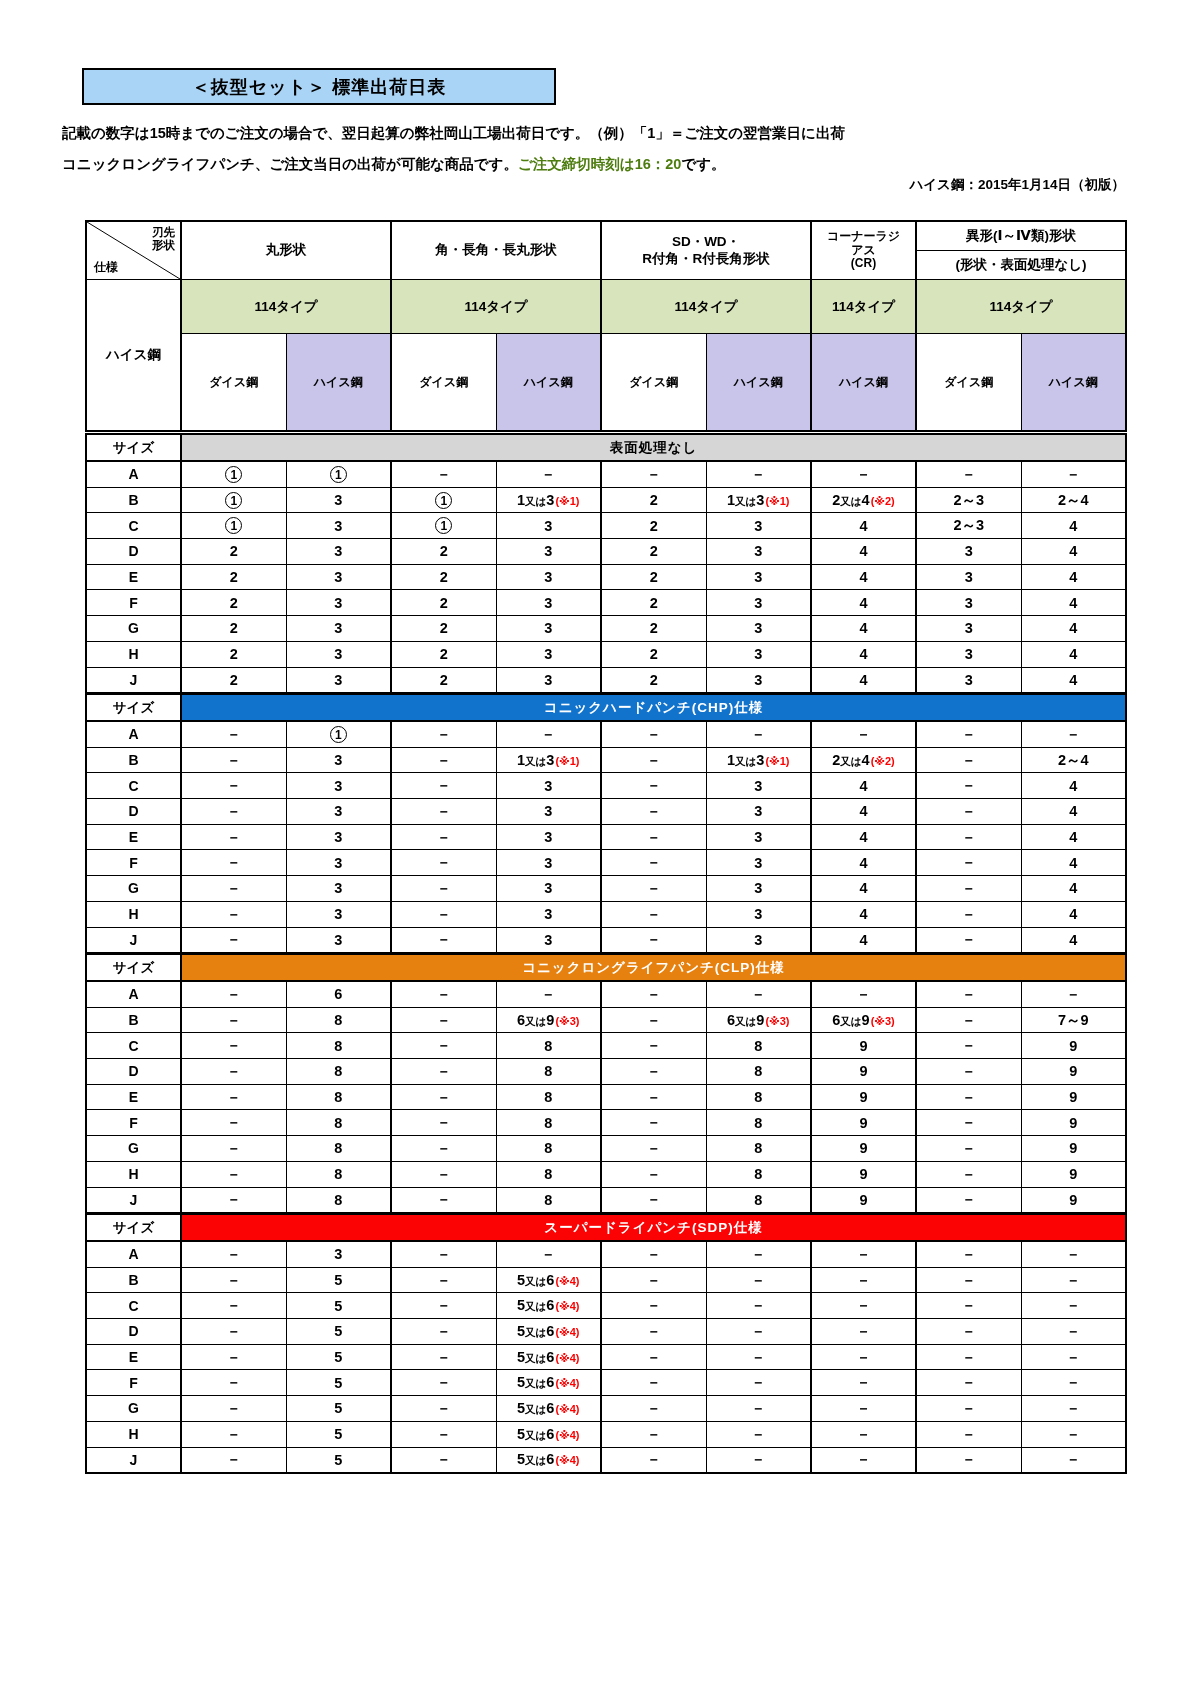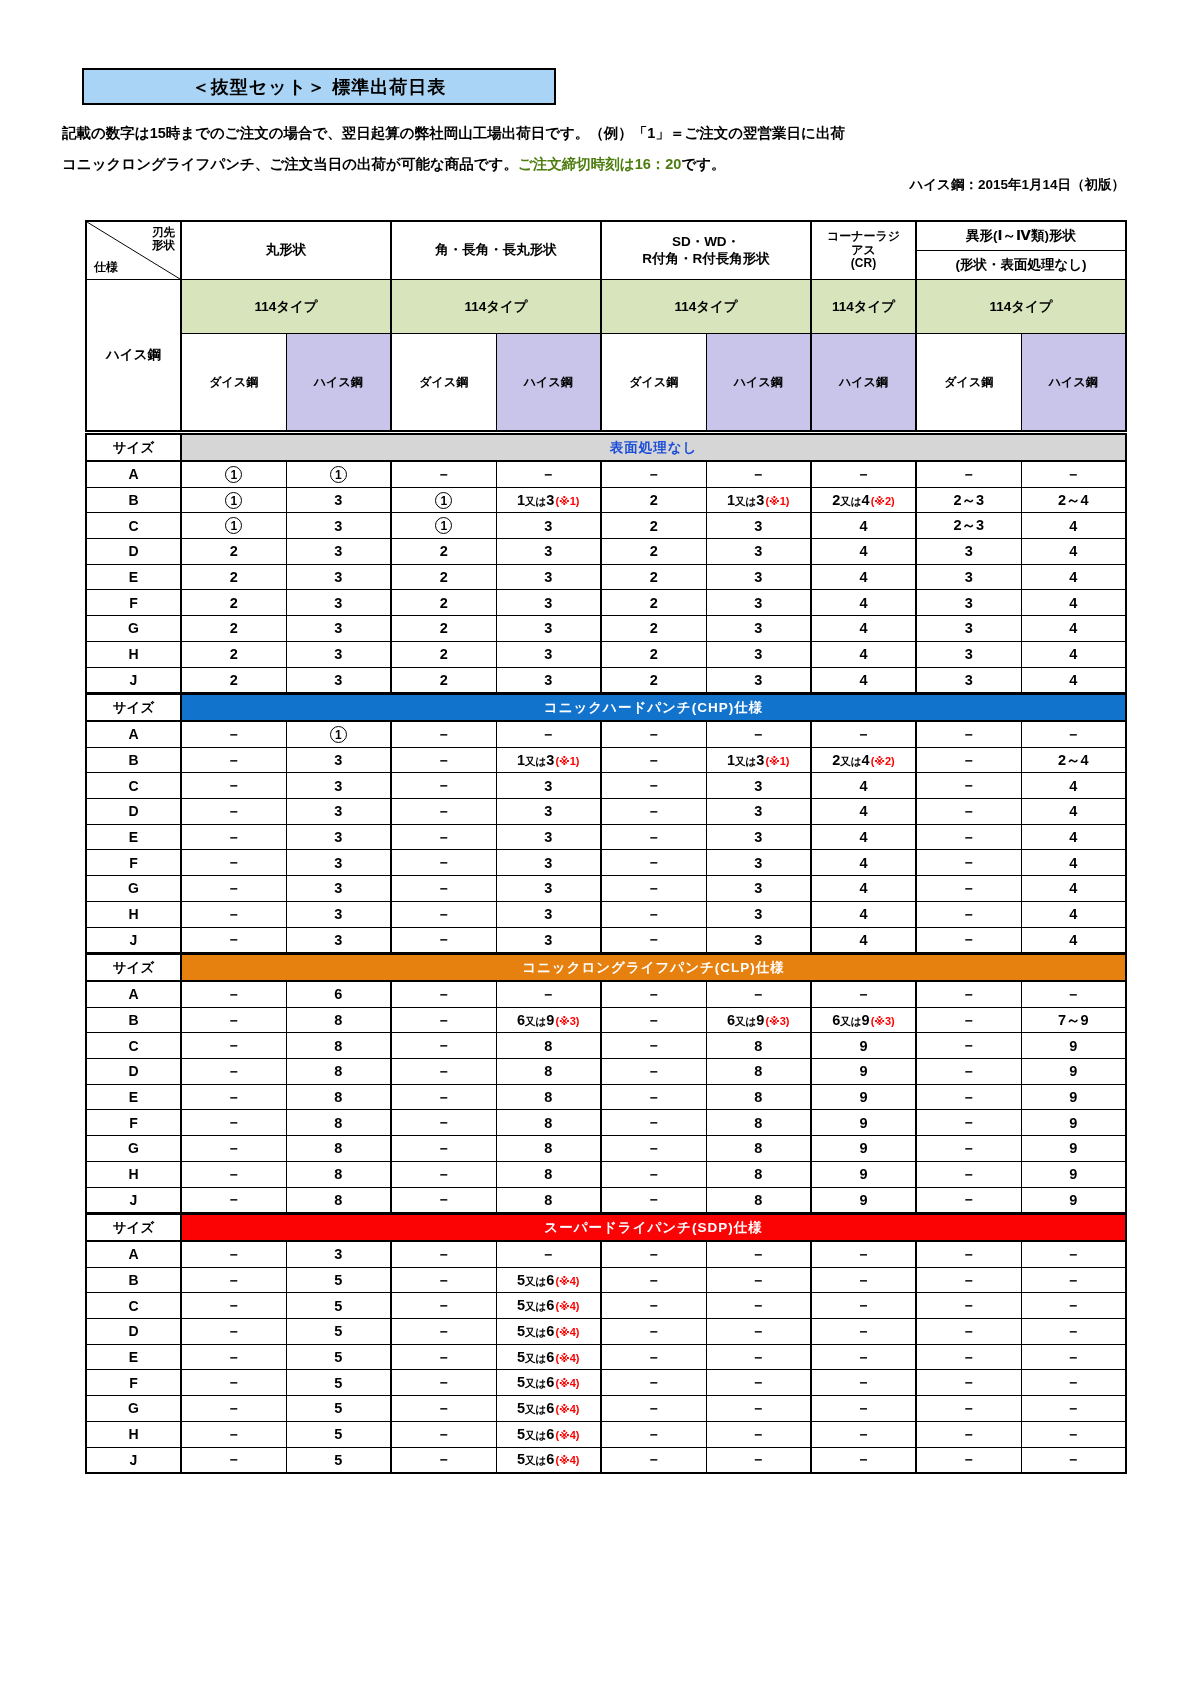--- a/index.html
+++ b/index.html
@@ -138,21 +138,21 @@
           <col style="width:105px">
           <col style="width:105px">
           <col style="width:105px">
           <col style="width:105px">
           <col style="width:105px">
           <col style="width:105px">
         </colgroup>
         <tbody>
           <tr>
     <td class="size-cell" style="height:25px">サイズ</td>
-    <td class="bar bl2" colspan="9" style="background:#d6d6d6;color:#1d4ed8">表面処理なし</td>
+    <td class="bar bl2" colspan="9" style="background:#d6d6d6;color:#000000">表面処理なし</td>
           </tr>
           <tr>
       <td class="rl" style="height:24.7px">A</td>
             <td class="val bl2"><span class="circ">1</span></td>
             <td class="val"><span class="circ">1</span></td>
             <td class="val bl2">－</td>
             <td class="val">－</td>
             <td class="val bl2">－</td>
             <td class="val">－</td>
             <td class="val bl2">－</td>

